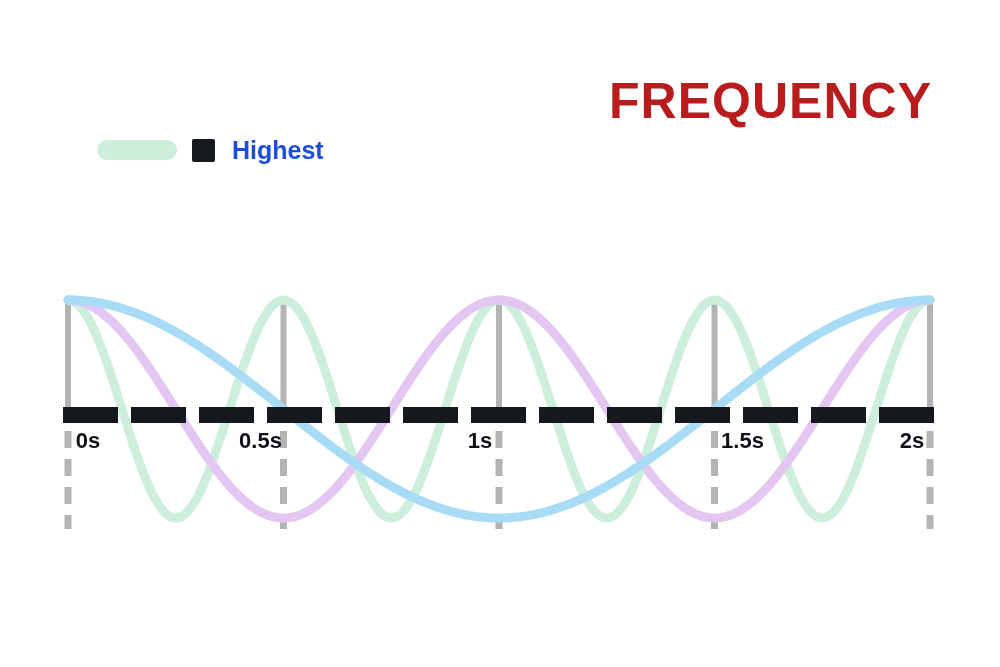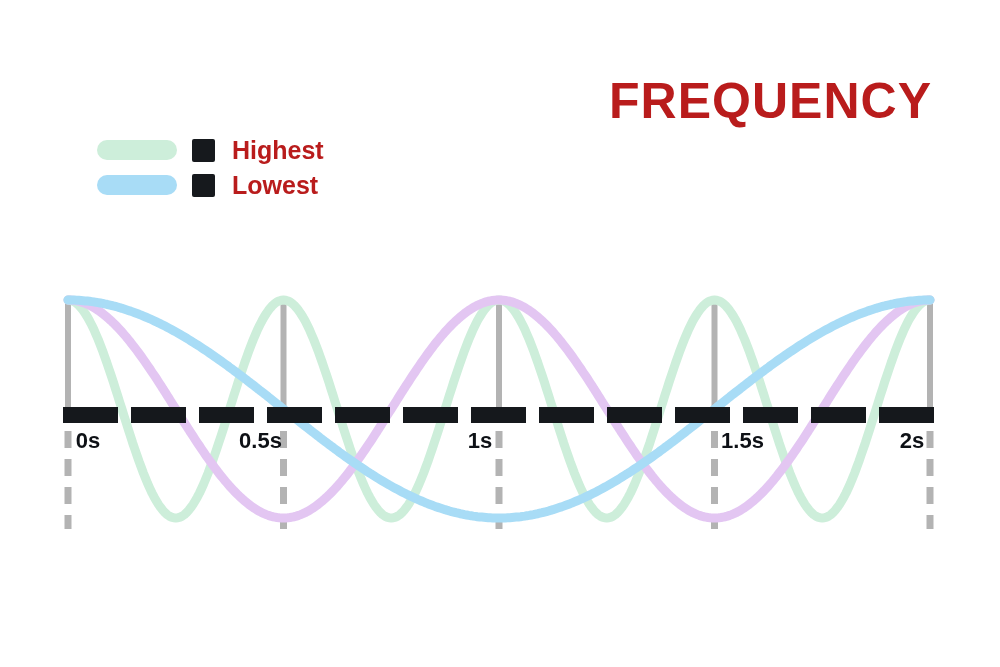--- a/index.html
+++ b/index.html
@@ -9,21 +9,21 @@
   }
   .title{
     position:absolute;top:72px;right:68px;
     font-size:50px;font-weight:bold;letter-spacing:1px;color:#b91c1c;
     white-space:nowrap;
   }
   .legend{position:absolute;left:97px;top:139px;}
   .legend-item{display:flex;align-items:center;height:22px;margin-bottom:13px;}
   .legend-swatch{width:80px;height:20px;border-radius:10px;flex:0 0 auto;}
   .legend-marker{width:23px;height:23px;border-radius:2px;margin-left:15px;flex:0 0 auto;}
-  .legend-label{margin-left:17px;font-size:25px;font-weight:bold;color:#b91c1c;white-space:nowrap;}
+  .legend-label{margin-left:17px;font-size:25px;font-weight:bold;color:#1d4ed8;white-space:nowrap;}
   svg#plot{position:absolute;left:0;top:0;}
   .tick-label{font-family:"Liberation Sans","DejaVu Sans",sans-serif;font-size:22px;font-weight:bold;}
 </style>
 </head>
 <body>
 
 <div class="canvas">
   <svg id="plot" width="1000" height="667" viewBox="0 0 1000 667">
       <line x1="68" y1="303" x2="68" y2="412" stroke="#b3b3b3" stroke-width="6"></line>
       <line x1="68" y1="431" x2="68" y2="529" stroke="#b3b3b3" stroke-width="7" stroke-dasharray="17 11"></line>
@@ -45,19 +45,14 @@
       <text x="742.5" y="448" text-anchor="middle" fill="#0e1116" class="tick-label">1.5s</text>
       <text x="912" y="448" text-anchor="middle" fill="#0e1116" class="tick-label">2s</text>
     </svg>
   <div class="title">FREQUENCY</div>
   <div class="legend" id="legend">
       <div class="legend-item">
         <span class="legend-swatch" style="background: rgb(205, 238, 218);"></span>
         <span class="legend-marker" style="background: rgb(22, 25, 29);"></span>
         <span class="legend-label">Highest</span>
       </div>
-      <div class="legend-item">
-        <span class="legend-swatch" style="background: rgb(168, 220, 246);"></span>
-        <span class="legend-marker" style="background: rgb(22, 25, 29);"></span>
-        <span class="legend-label">Lowest</span>
-      </div>
     </div>
 </div>
 
 </body></html>

